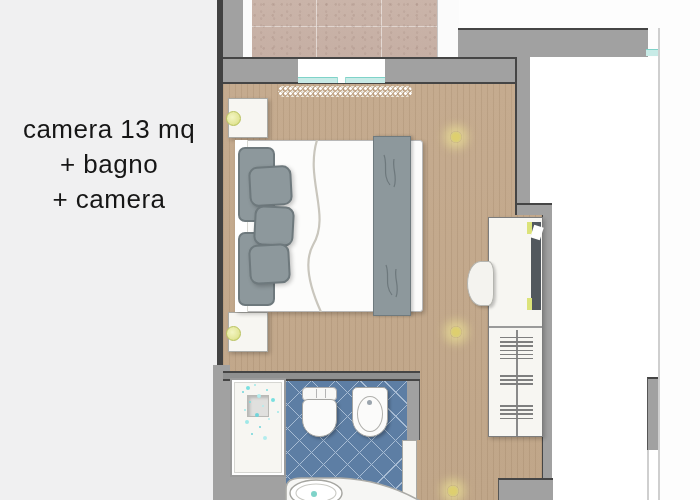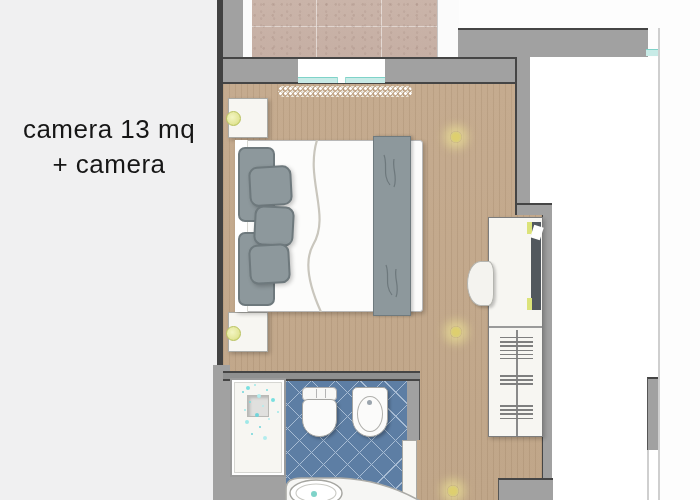--- a/index.html
+++ b/index.html
@@ -81,20 +81,21 @@
   }
 </style>
 </head>
 <body>
 
 <div id="stage">
 
   <div class="abs panel" style="left:0;top:0;width:218px;height:500px;">
     <div class="abs caption" style="left:0;top:112px;width:218px;">
       <div>camera 13 mq</div>
+      <div>+ bagno</div>
       <div>+ camera</div>
     </div>
   </div>
 
   <div class="abs wood" style="left:223px;top:84px;width:322px;height:416px;"></div>
 
   <div class="abs" style="left:217px;top:0;width:6px;height:500px;background:#424242;"></div>
 
   <div class="abs wall" style="left:223px;top:0;width:20px;height:57px;"></div>
   <div class="abs" style="left:243px;top:0;width:9px;height:57px;background:#fbfbfb;border-right:1px solid #c9c9c9;"></div>

